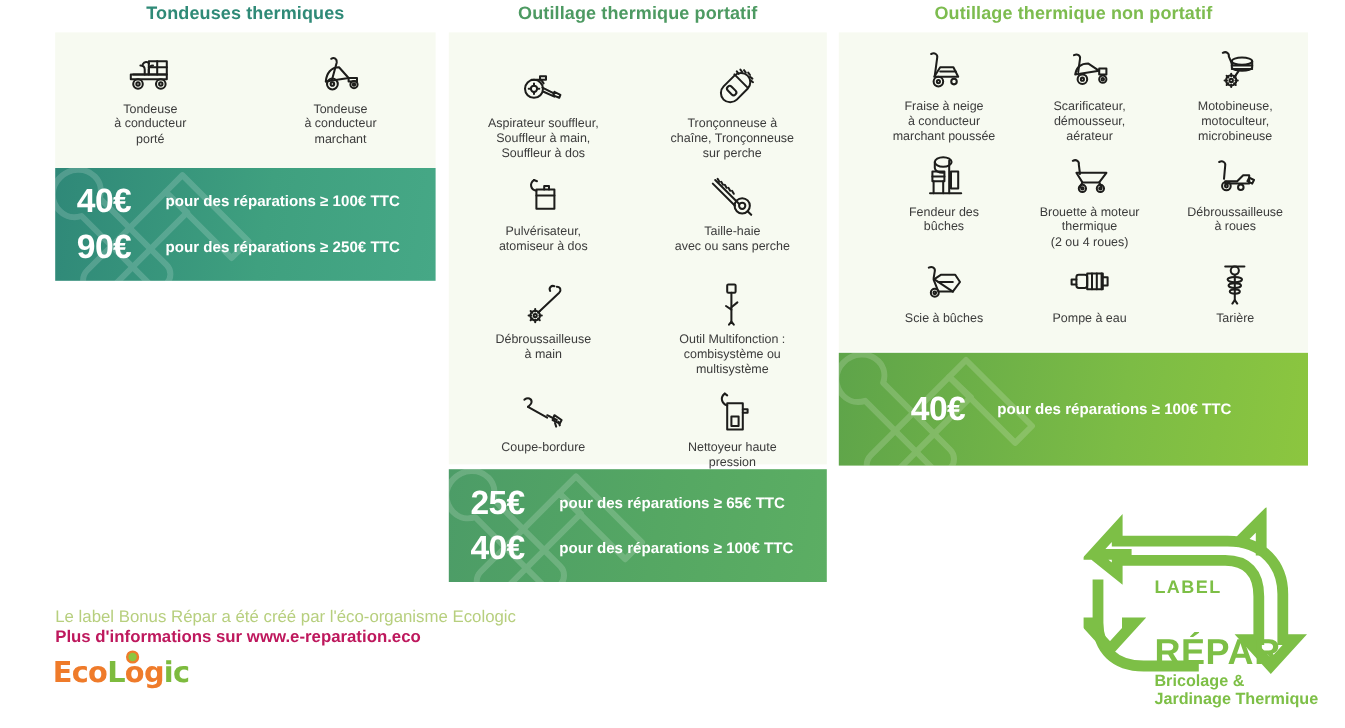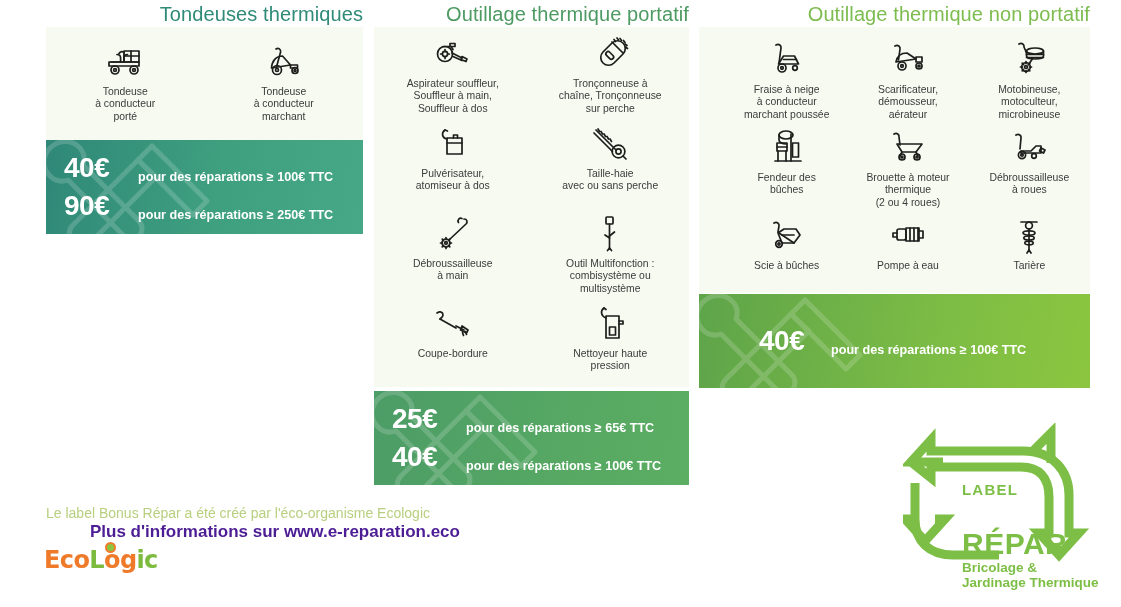--- a/index.html
+++ b/index.html
@@ -7,42 +7,42 @@
     width: 1121px; height: 607px;
     background: #ffffff;
     font-family: "Liberation Sans", sans-serif;
     overflow: hidden;
   }
   #page { position: relative; width: 1121px; height: 607px; }
 
   
   .col-title {
     position: absolute;
-    text-align: right;
-    font-size: 20px;
-    font-weight: normal;
+    text-align: center;
+    font-size: 15px;
+    font-weight: bold;
     letter-spacing: .1px;
     white-space: nowrap;
   }
   #title-0 { left: 46px;  top: 3px;  width: 317px; color: #2f8a77; }
   #title-1 { left: 374px; top: 3px;  width: 315px; color: #4d9a62; }
   #title-2 { left: 699px; top: 3px;  width: 391px; color: #7dbc4f; }
 
   
   .card {
     position: absolute;
     background: #f7faf1;
   }
   #card-0 { left: 46px;  top: 27px;  width: 317px; height: 113px; }
   #card-1 { left: 374px; top: 27px;  width: 315px; height: 360px; }
   #card-2 { left: 699px; top: 27px;  width: 391px; height: 266px; }
 
   .grid { display: grid; width: 100%; height: 100%; }
   #grid-0 { grid-template-columns: 1fr 1fr; padding-top: 12px; border-radius: 31px; }
-  #grid-1 { grid-template-columns: 1fr 1fr; grid-auto-rows: 90px; padding-top: 4px; }
+  #grid-1 { grid-template-columns: 1fr 1fr; grid-auto-rows: 90px; padding-top: 24px; }
   #grid-2 { grid-template-columns: 1fr 1fr 1fr; grid-auto-rows: 88px; padding-top: 10px; padding-left: 27px; }
 
   .item { display: flex; flex-direction: column; align-items: center; }
   .item .ico { height: 44px; display: flex; align-items: center; justify-content: center; }
   .item .ico svg { display: block; }
   .item .cap {
     margin-top: 3px;
     font-size: 10.4px;
     line-height: 12.4px;
     color: #3b3b3b;
@@ -60,37 +60,37 @@
   }
   #banner-0 { left: 46px;  top: 140px; width: 317px; height: 94px;
               background: linear-gradient(100deg, #2f8878 0%, #3fa07f 55%, #46a886 100%); }
   #banner-1 { left: 374px; top: 391px; width: 315px; height: 94px;
               background: linear-gradient(100deg, #4c9c67 0%, #55a763 55%, #5cae63 100%); }
   #banner-2 { left: 699px; top: 294px; width: 391px; height: 94px;
               background: linear-gradient(100deg, #5ea44a 0%, #7cbc45 60%, #8cc63f 100%); }
 
   .banner .wm { position: absolute; left: -14px; top: -8px; opacity: .17; pointer-events: none; }
   .banner .rows { position: relative; z-index: 2; padding: 0 0 0 18px; }
-  .prow { display: flex; align-items: flex-end; margin: 6px 0; }
+  .prow { display: flex; align-items: center; margin: 6px 0; }
   .prow .amt {
     color: #ffffff; font-weight: bold; font-size: 28px;
     min-width: 74px; letter-spacing: -.5px;
   }
   .prow .cond { color: #ffffff; font-weight: bold; font-size: 12.6px; }
   #banner-2 .rows { padding-left: 60px; }
   #banner-2 .prow .amt { min-width: 72px; }
 
   
   #footer-line1 {
     position: absolute; left: 46px; top: 505px;
     font-size: 14px; color: #b7cf7e;
   }
   #footer-line2 {
     position: absolute; left: 46px; top: 522px;
-    font-size: 17px; font-weight: bold; color: #4c1d95; margin-left: 44px;
+    font-size: 14px; font-weight: bold; color: #be185d;
   }
 
   #ecologic-logo { position: absolute; left: 44px; top: 546px; text-align: center; }
   #ecologic-logo .eco-text {
     font-size: 24px; font-weight: bold; letter-spacing: -.6px;
     font-family: "DejaVu Sans", sans-serif;
   }
   .c-orange { color: #ef7b2a; }
   .c-green  { color: #7dbb3e; }
   #ecologic-logo .dot {

